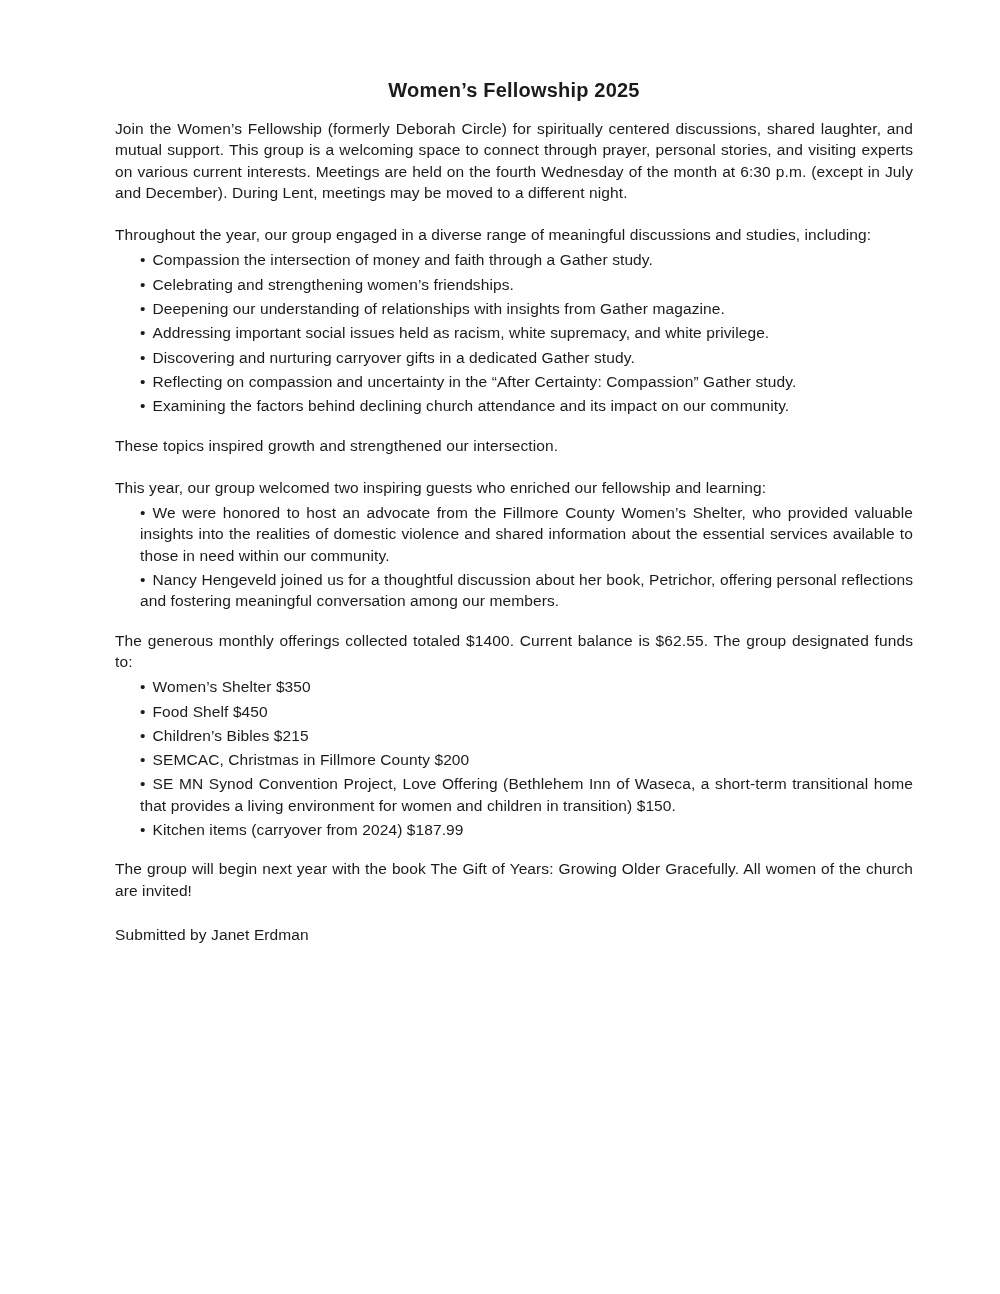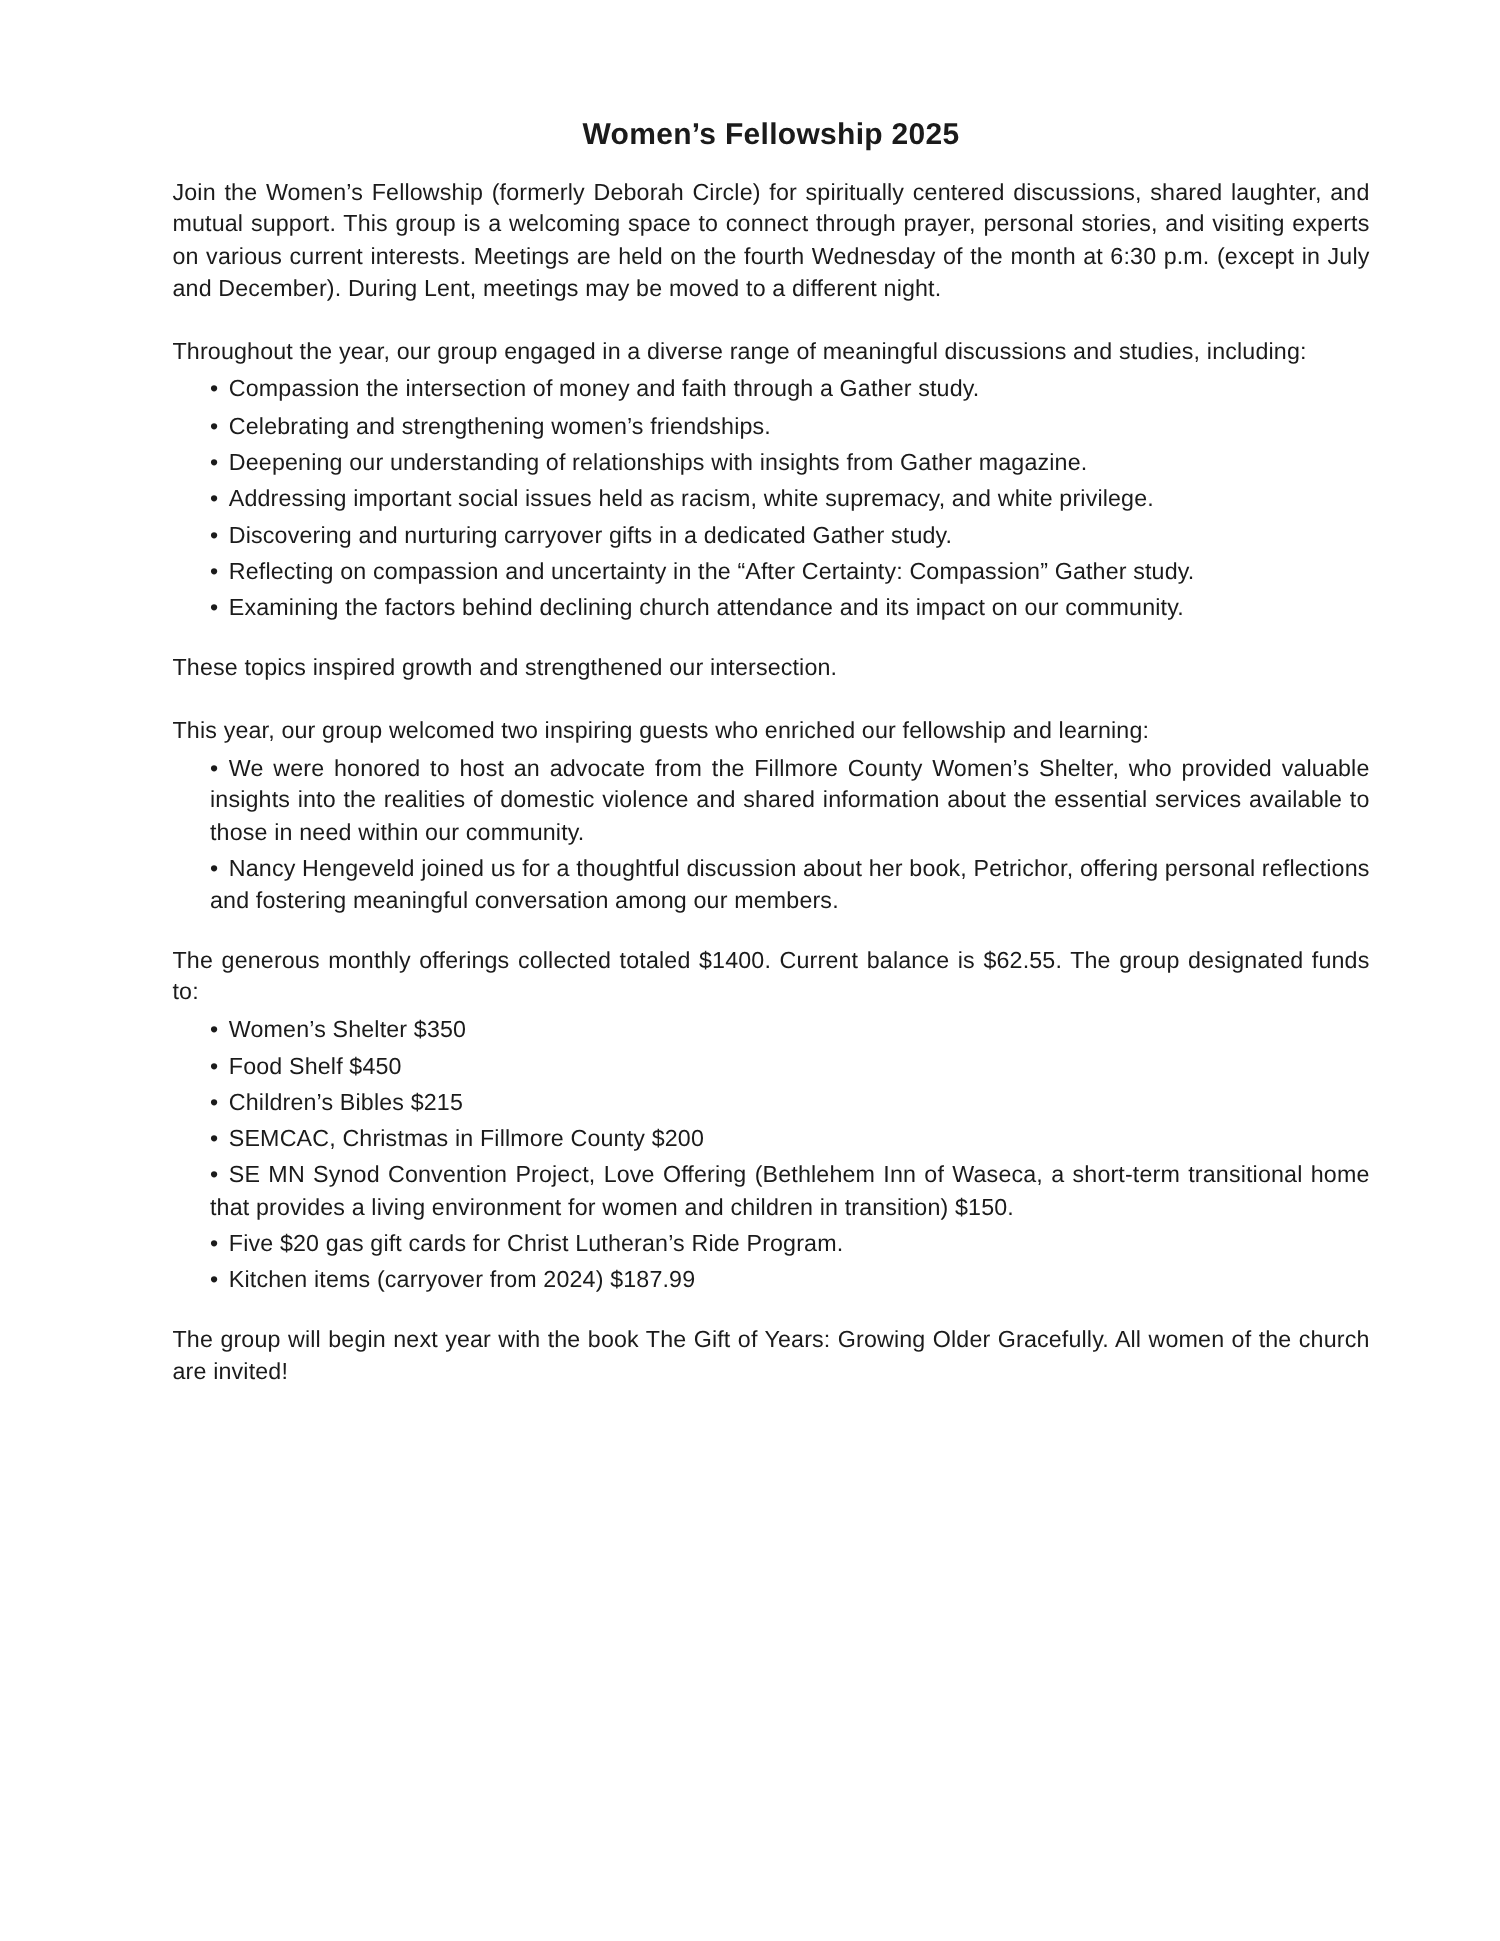--- a/index.html
+++ b/index.html
@@ -95,21 +95,21 @@
     </ul>
 
     <p class="lead">The generous monthly offerings collected totaled $1400. Current balance is $62.55. The group designated funds to:</p>
 
     <ul class="doc-list">
       <li>Women’s Shelter $350</li>
       <li>Food Shelf $450</li>
       <li>Children’s Bibles $215</li>
       <li>SEMCAC, Christmas in Fillmore County $200</li>
       <li>SE MN Synod Convention Project, Love Offering (Bethlehem Inn of Waseca, a short-term transitional home that provides a living environment for women and children in transition) $150.</li>
-      <li>Five $20 gas gift cards for Christ Lutheran’s Ride Program.</li>
       <li>Kitchen items (carryover from 2024) $187.99</li>
     </ul>
 
     <p>The group will begin next year with the book The Gift of Years: Growing Older Gracefully. All women of the church are invited!</p>
 
+    <p class="signature">Submitted by Janet Erdman</p>
 
   </div>
 </div>
 
 </body></html>

